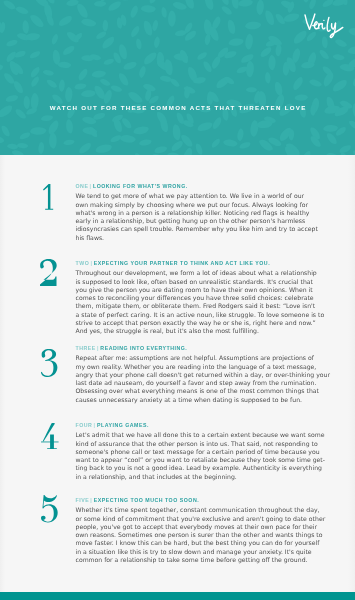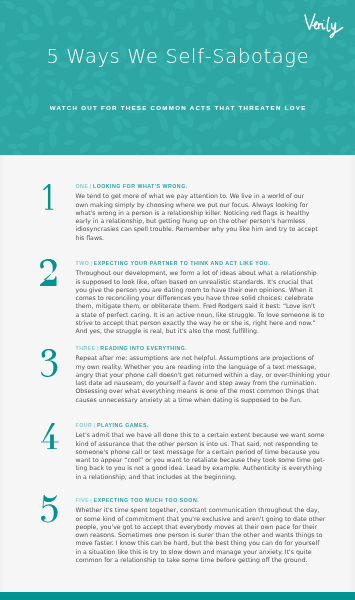--- a/index.html
+++ b/index.html
@@ -373,21 +373,20 @@
           <path d="M20.4 13.8 C 20.0 16.0, 20.1 17.8, 20.9 18.6 C 21.6 19.2, 22.4 18.8, 22.9 17.9"></path>
           <path d="M26.9 7.4 C 25.4 12.6, 24.9 17.8, 25.5 20.1 C 25.9 21.7, 27.2 21.5, 28.1 20.1"></path>
           <path d="M29.7 13.7 C 29.3 15.9, 29.6 17.9, 30.5 18.7 C 31.3 19.3, 32.1 18.5, 32.6 16.8 C 33.0 15.4, 33.3 14.1, 33.5 13.1"></path>
           <path d="M33.5 13.1 C 33.5 17.7, 33.0 22.2, 31.3 25.4 C 30.2 27.4, 28.9 27.8, 28.4 27.1 C 27.9 26.3, 28.9 24.8, 31.3 23.4 C 34.5 21.5, 38.0 19.6, 40.8 17.4"></path>
         </g>
         <circle cx="21.9" cy="10.4" r="0.66" fill="#ffffff"></circle>
       </svg>
     </div>
 
     <div class="hero-title">
-      <div>5 Ways We Self-Sabotage</div>
     </div>
     <div class="hero-sub">WATCH OUT FOR THESE COMMON ACTS THAT THREATEN LOVE</div>
   </div>
 
   <div class="edgeL"></div>
   <div class="edgeR"></div>
 
   <div class="sections" id="sections">
       <div class="item">
         <div class="num" style="left:43px;top:183.9px;width:10.2px;height:25.8px;">

